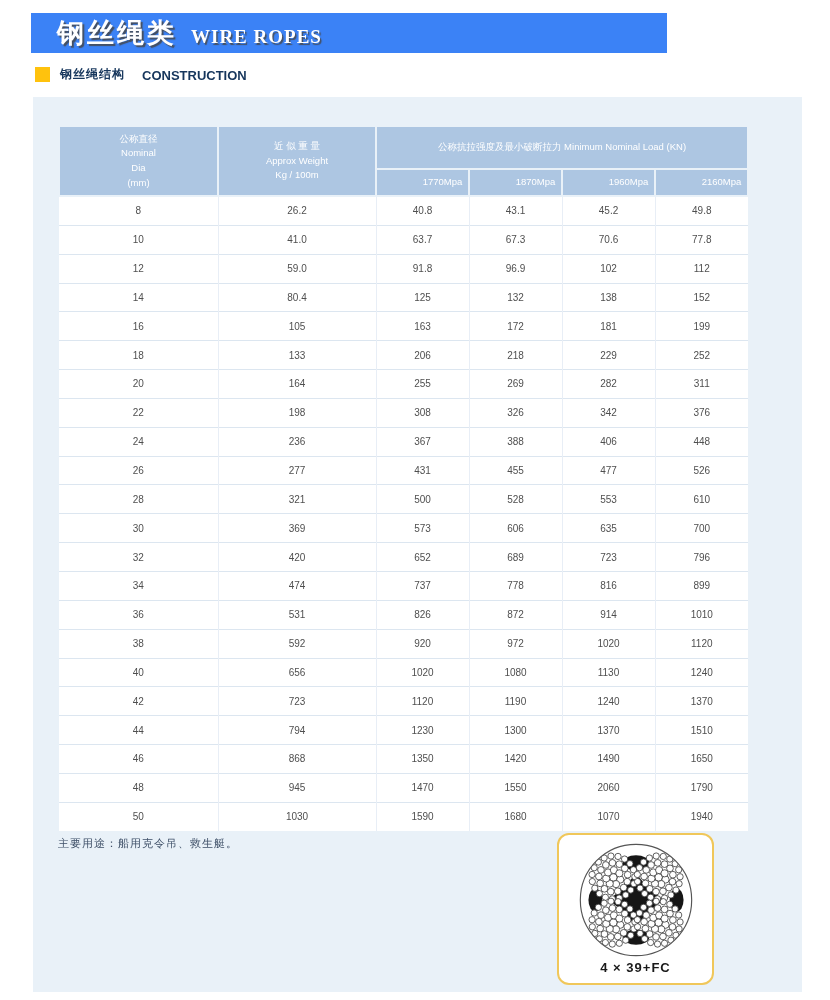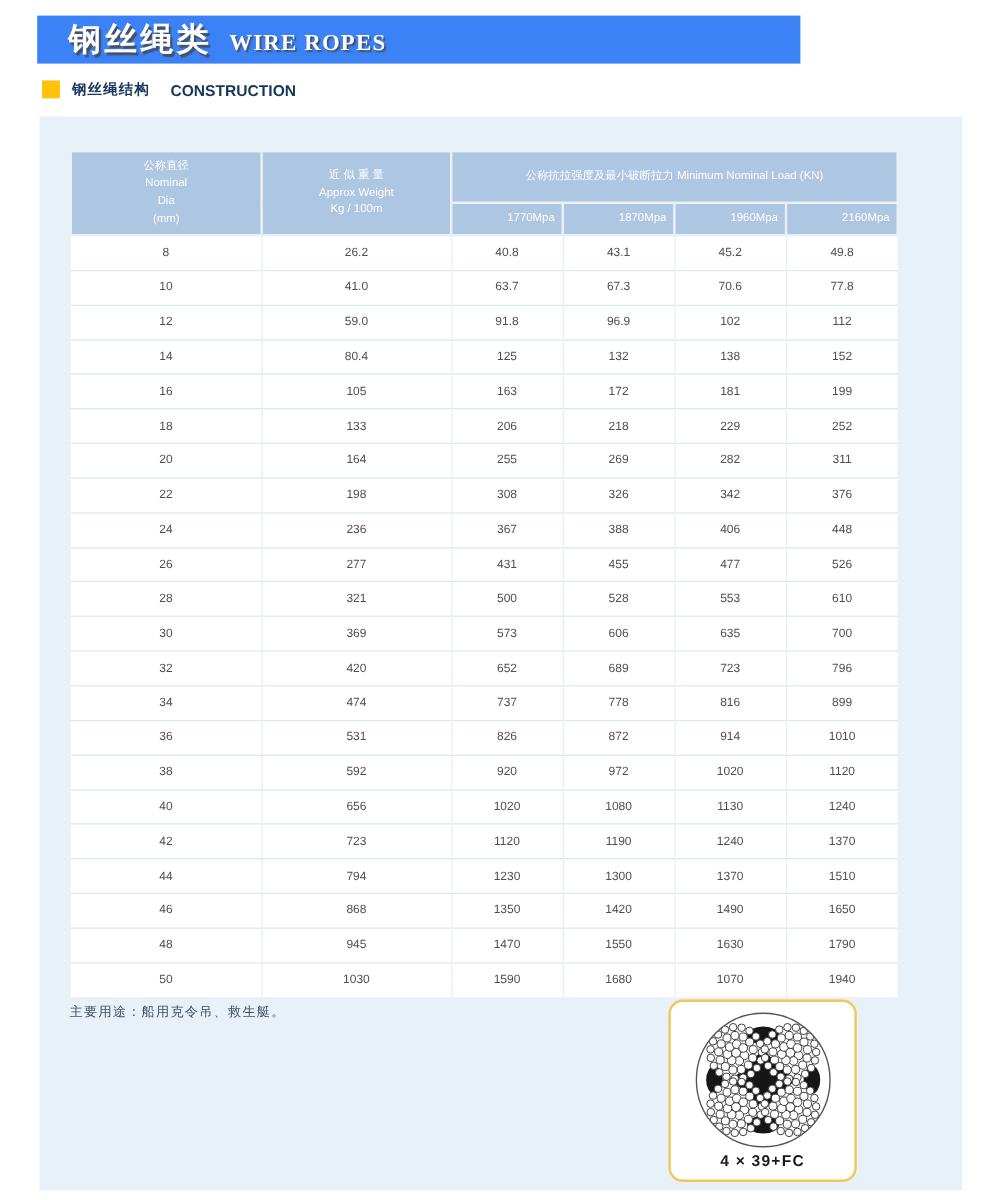--- a/index.html
+++ b/index.html
@@ -262,21 +262,21 @@
           <td>1350</td>
           <td>1420</td>
           <td>1490</td>
           <td>1650</td>
         </tr>
         <tr>
           <td>48</td>
           <td>945</td>
           <td>1470</td>
           <td>1550</td>
-          <td>1630</td>
+          <td>2060</td>
           <td>1790</td>
         </tr>
         <tr>
           <td>50</td>
           <td>1030</td>
           <td>1590</td>
           <td>1680</td>
           <td>1070</td>
           <td>1940</td>
         </tr>

